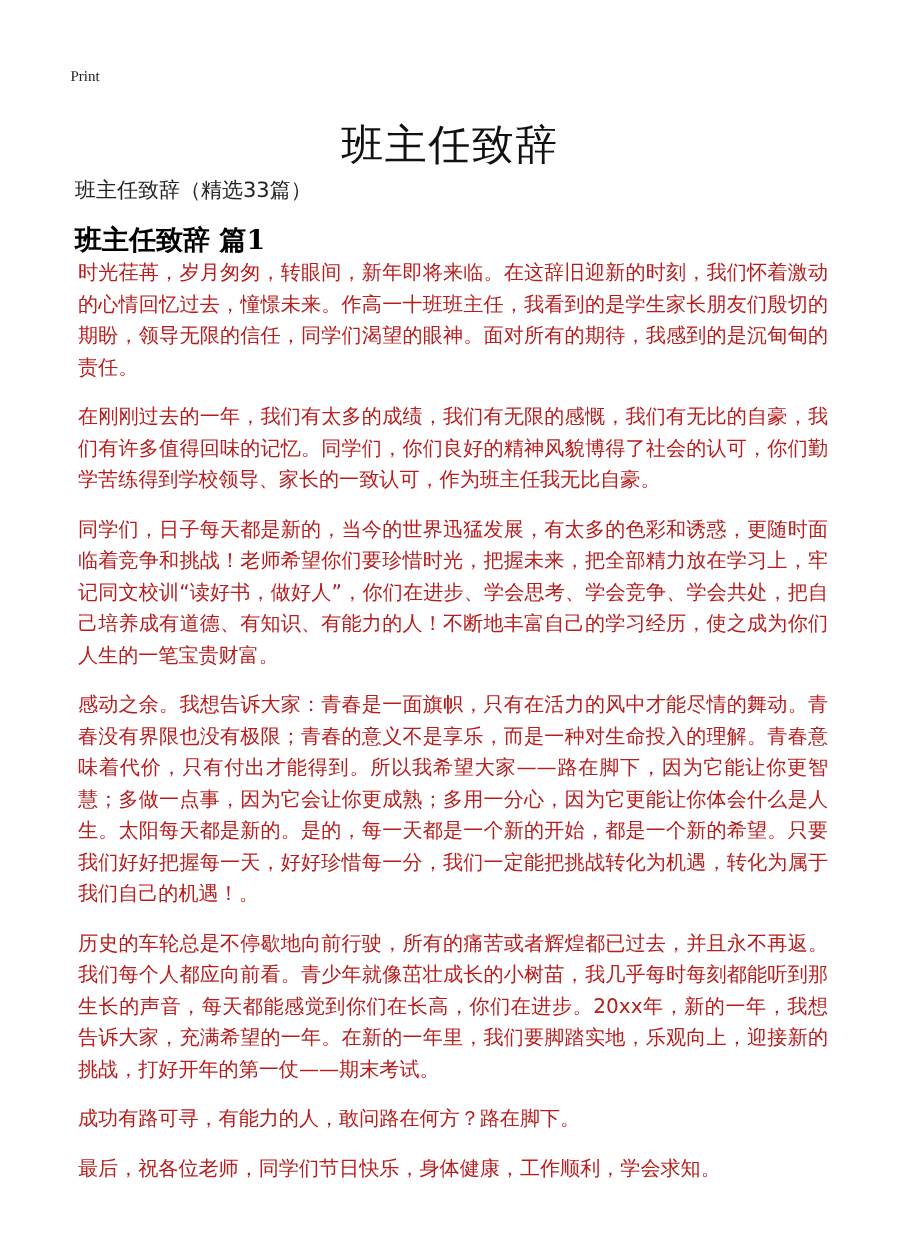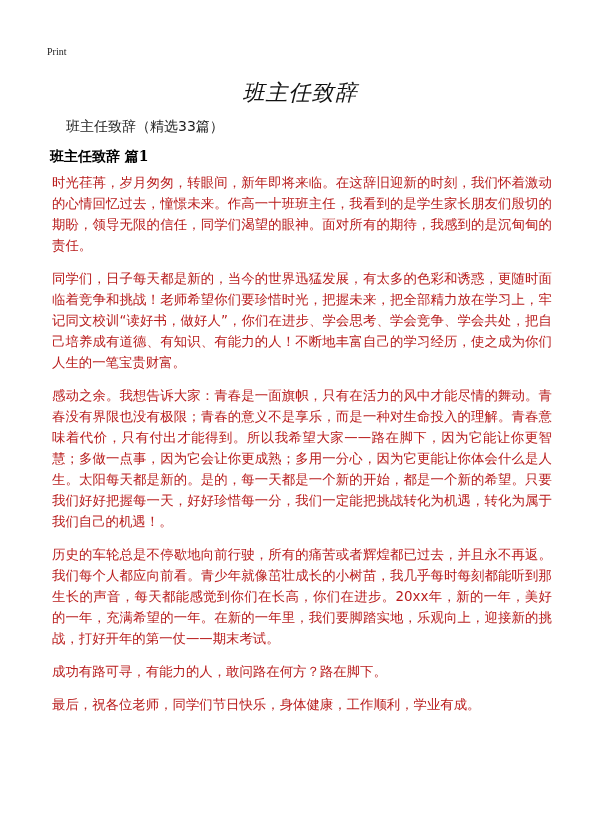--- a/index.html
+++ b/index.html
@@ -1,39 +1,40 @@
 <!DOCTYPE html>
 <html><head>
   <meta charset="utf-8">
   <style>
     html, body { margin: 0; padding: 0; background: #ffffff; }
     body { width: 600px; height: 828px; overflow: hidden; position: relative;
            font-family: "DejaVu Sans", sans-serif; color: #111; }
     .print-label { position: absolute; left: 47px; top: 46px; font-family: "Liberation Serif", serif;
                    font-size: 10px; color: #222; }
     .doc-title { position: absolute; left: 0; width: 600px; top: 78px; text-align: center;
-                 font-size: 22px; font-weight: normal; margin: 0; color: #111; letter-spacing: 1px; font-style: italic; }
-    .subtitle { position: absolute; left: 66px; top: 118px; font-size: 14px; color: #222; }
-    .section-heading { position: absolute; left: 50px; top: 148px; font-size: 14px; font-weight: bold;
+                 font-size: 28px; font-weight: normal; margin: 0; color: #111; letter-spacing: 1px; }
+    .subtitle { position: absolute; left: 50px; top: 118px; font-size: 14px; color: #222; }
+    .section-heading { position: absolute; left: 50px; top: 148px; font-size: 18px; font-weight: bold;
                        font-family: "DejaVu Serif", serif; color: #000; margin: 0; }
     .content { position: absolute; left: 52px; top: 172px; width: 500px; }
     .para { margin: 0 0 12px 0; font-size: 13.4px; line-height: 21px; text-align: justify;
             word-break: break-all; color: #b91c1c; }
   </style>
 </head>
 <body>
 
 <div class="print-label">Print</div>
 
 <h1 class="doc-title">班主任致辞</h1>
 
 <div class="subtitle">班主任致辞（精选33篇）</div>
 
 <h2 class="section-heading">班主任致辞 篇1</h2>
 
 <div class="content">
   <p class="para">时光荏苒，岁月匆匆，转眼间，新年即将来临。在这辞旧迎新的时刻，我们怀着激动的心情回忆过去，憧憬未来。作高一十班班主任，我看到的是学生家长朋友们殷切的期盼，领导无限的信任，同学们渴望的眼神。面对所有的期待，我感到的是沉甸甸的责任。</p>
+  <p class="para">在刚刚过去的一年，我们有太多的成绩，我们有无限的感慨，我们有无比的自豪，我们有许多值得回味的记忆。同学们，你们良好的精神风貌博得了社会的认可，你们勤学苦练得到学校领导、家长的一致认可，作为班主任我无比自豪。</p>
   <p class="para">同学们，日子每天都是新的，当今的世界迅猛发展，有太多的色彩和诱惑，更随时面临着竞争和挑战！老师希望你们要珍惜时光，把握未来，把全部精力放在学习上，牢记同文校训“读好书，做好人”，你们在进步、学会思考、学会竞争、学会共处，把自己培养成有道德、有知识、有能力的人！不断地丰富自己的学习经历，使之成为你们人生的一笔宝贵财富。</p>
   <p class="para">感动之余。我想告诉大家：青春是一面旗帜，只有在活力的风中才能尽情的舞动。青春没有界限也没有极限；青春的意义不是享乐，而是一种对生命投入的理解。青春意味着代价，只有付出才能得到。所以我希望大家——路在脚下，因为它能让你更智慧；多做一点事，因为它会让你更成熟；多用一分心，因为它更能让你体会什么是人生。太阳每天都是新的。是的，每一天都是一个新的开始，都是一个新的希望。只要我们好好把握每一天，好好珍惜每一分，我们一定能把挑战转化为机遇，转化为属于我们自己的机遇！。</p>
-  <p class="para">历史的车轮总是不停歇地向前行驶，所有的痛苦或者辉煌都已过去，并且永不再返。我们每个人都应向前看。青少年就像茁壮成长的小树苗，我几乎每时每刻都能听到那生长的声音，每天都能感觉到你们在长高，你们在进步。20xx年，新的一年，美好的一年，充满希望的一年。在新的一年里，我们要脚踏实地，乐观向上，迎接新的挑战，打好开年的第一仗——期末考试。</p>
+  <p class="para">历史的车轮总是不停歇地向前行驶，所有的痛苦或者辉煌都已过去，并且永不再返。我们每个人都应向前看。青少年就像茁壮成长的小树苗，我几乎每时每刻都能听到那生长的声音，每天都能感觉到你们在长高，你们在进步。20xx年，新的一年，我想告诉大家，充满希望的一年。在新的一年里，我们要脚踏实地，乐观向上，迎接新的挑战，打好开年的第一仗——期末考试。</p>
   <p class="para">成功有路可寻，有能力的人，敢问路在何方？路在脚下。</p>
-  <p class="para">最后，祝各位老师，同学们节日快乐，身体健康，工作顺利，学业有成。</p>
+  <p class="para">最后，祝各位老师，同学们节日快乐，身体健康，工作顺利，学会求知。</p>
 </div>
 
 </body></html>

